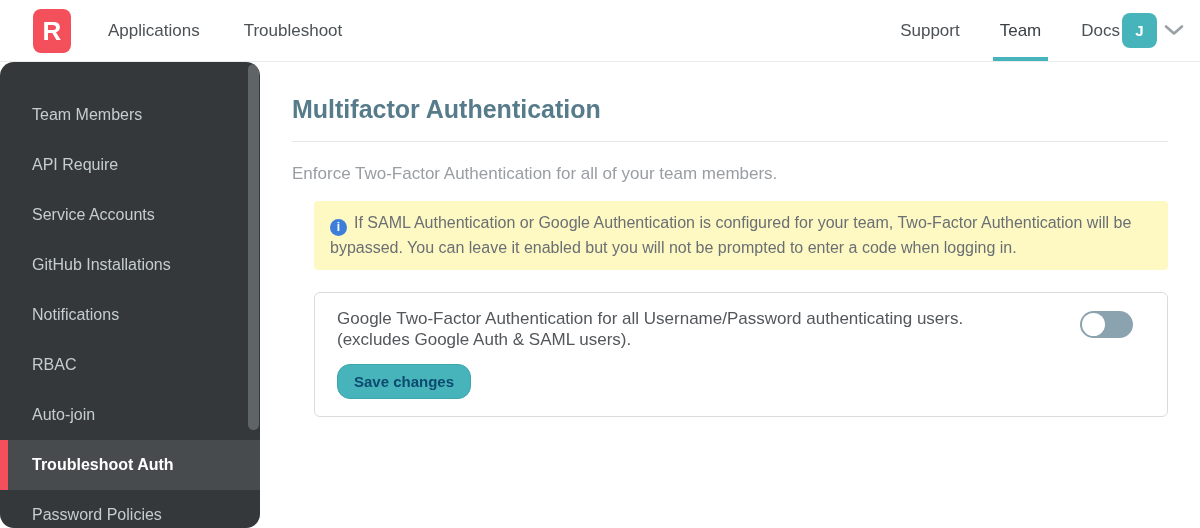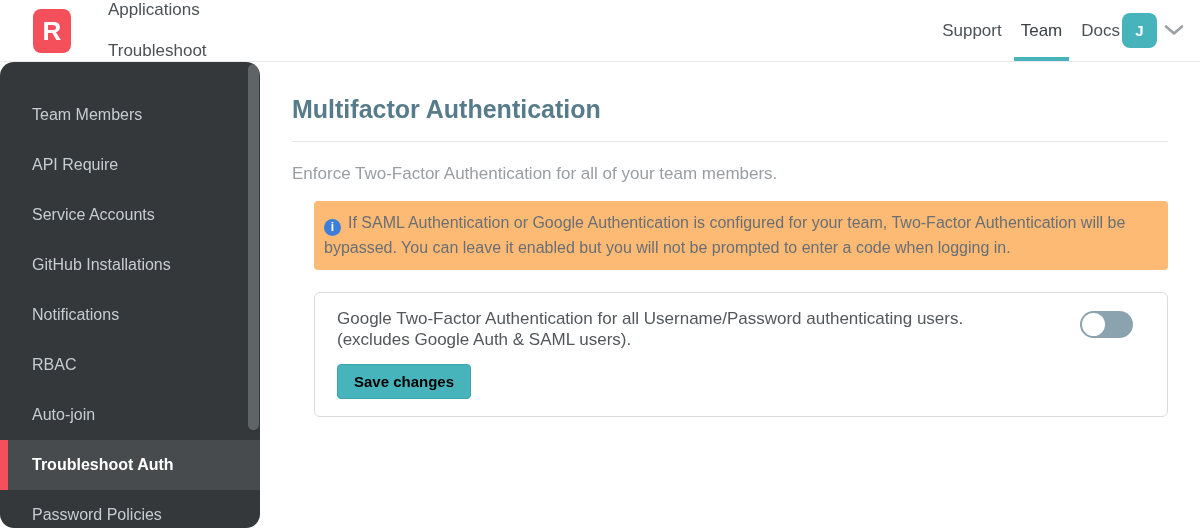--- a/index.html
+++ b/index.html
@@ -10,22 +10,22 @@
   *{box-sizing:border-box;margin:0;padding:0;}
   html,body{width:1200px;height:528px;overflow:hidden;}
   body{font-family:"Liberation Sans",sans-serif;background:#fff;color:#4c5156;}
 
   
   .navbar{height:62px;display:flex;align-items:center;background:#fff;
           border-bottom:1px solid #e8eaec;padding:0 16px 0 33px;position:relative;z-index:2;}
   .logo{width:38px;height:44px;border-radius:8px;background:var(--brand-red);
         display:flex;align-items:center;justify-content:center;cursor:pointer;flex:0 0 auto;}
   .logo span{color:#fff;font-weight:bold;font-size:26px;line-height:1;}
-  .nav-left{display:flex;gap:21px;margin-left:37px;height:100%;align-items:flex-start;flex-direction:column;}
-  .nav-right{margin-left:auto;display:flex;gap:19px;height:100%;align-items:center;}
+  .nav-left{display:flex;gap:44px;margin-left:37px;height:100%;align-items:center;}
+  .nav-right{margin-left:auto;display:flex;gap:40px;height:100%;align-items:center;}
   .nav-item{font-size:17px;color:#4c5156;cursor:pointer;text-decoration:none;
             height:100%;display:flex;align-items:center;position:relative;white-space:nowrap;}
   .nav-right .nav-item.active{font-weight:normal;color:#3a3f44;}
   .nav-right .nav-item.active::after{content:"";position:absolute;left:-7px;right:-7px;
             bottom:0;height:4px;background:var(--accent-teal);}
   .avatar{width:35px;height:35px;border-radius:8px;background:var(--accent-teal);color:#fff;
           font-size:15px;font-weight:bold;display:flex;align-items:center;justify-content:center;
           cursor:pointer;margin-left:2px;flex:0 0 auto;}
   .chevron{margin-left:7px;display:flex;align-items:center;cursor:pointer;}
 
@@ -40,35 +40,35 @@
   .side-item.active{background:var(--sidebar-active-bg);border-left:8px solid var(--brand-red);
              padding-left:24px;color:#ffffff;font-weight:bold;}
   .side-scrollbar{position:absolute;top:2px;right:1px;width:11px;height:366px;
              border-radius:6px;background:#5f6466;cursor:grab;}
 
   
   .main{flex:1;background:#fff;padding:32px 32px 0 32px;overflow:hidden;}
   .page-title{font-size:25px;line-height:30px;font-weight:bold;color:var(--heading-teal);}
   .title-rule{border:none;border-top:1px solid #e5e8e9;margin-top:17px;}
   .subtitle{font-size:17px;color:#999ea3;margin-top:21px;line-height:22px;}
-  .info-banner{margin:16px 0 0 22px;background:#fdba74;border-radius:4px;
-               padding:10px 10px;font-size:16px;line-height:24px;color:#6a6f74;}
+  .info-banner{margin:16px 0 0 22px;background:#fef9c3;border-radius:4px;
+               padding:10px 16px;font-size:16px;line-height:24px;color:#6a6f74;}
   .info-icon{display:inline-flex;width:17px;height:17px;border-radius:50%;
              background:var(--info-blue);color:#fff;font-size:12px;font-weight:bold;
              align-items:center;justify-content:center;vertical-align:-3px;margin-right:7px;}
   .setting-card{margin:22px 0 0 22px;border:1px solid #d9dcde;border-radius:6px;
                 padding:15px 20px 17px 22px;background:#fff;}
   .setting-row{display:flex;align-items:flex-start;}
   .setting-labels{font-size:17px;line-height:21px;color:#53575b;flex:1;}
   .toggle{width:53px;height:27px;border-radius:14px;background:var(--toggle-off);
           position:relative;cursor:pointer;margin:3px 14px 0 20px;flex:0 0 auto;}
   .toggle .knob{position:absolute;left:2px;top:2px;width:23px;height:23px;
           border-radius:50%;background:#fff;}
   .save-btn{margin-top:14px;background:var(--accent-teal);border:1px solid #3aa6ae;
-          border-radius:4px;color:#000000;font-family:"Liberation Sans",sans-serif;
+          border-radius:13px;color:#0c4a6e;font-family:"Liberation Sans",sans-serif;
           font-size:15px;font-weight:bold;padding:8px 16px;cursor:pointer;}
 </style>
 </head>
 <body>
 
 <header class="navbar">
   <div class="logo">
     <span>R</span>
   </div>
   <nav class="nav-left">

